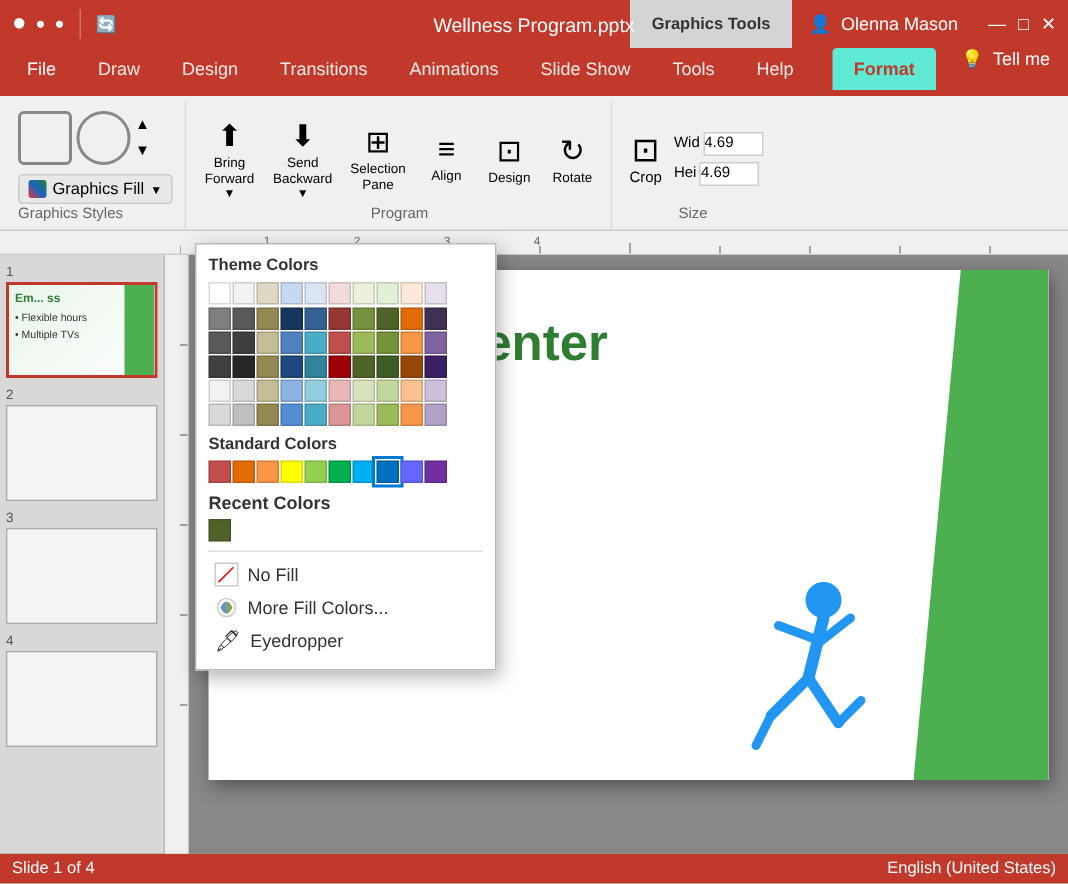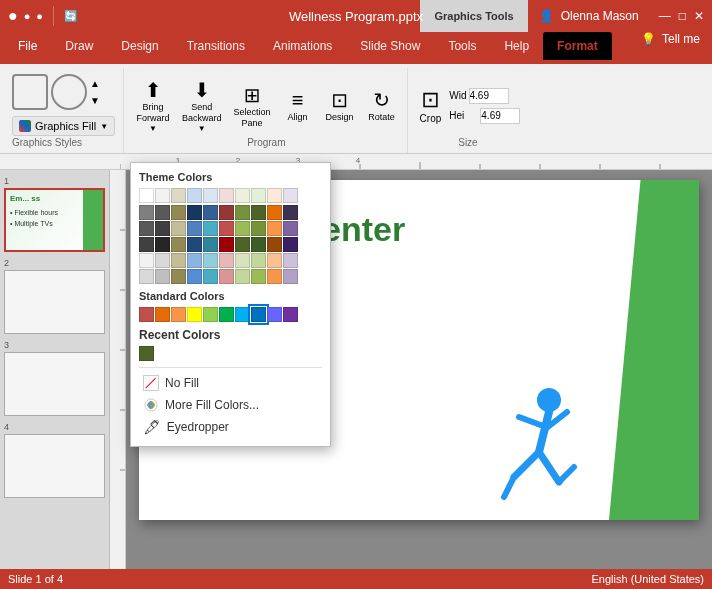--- a/index.html
+++ b/index.html
@@ -8,23 +8,24 @@
       padding: 6px 14px;
       font-size: 12px;
       color: rgba(255,255,255,0.9);
       cursor: pointer;
       border-radius: 3px 3px 0 0;
       height: 28px;
       display: flex;
       align-items: center;
     }
     .ribbon-tab.format-tab {
-      background: #000000;
+      background: #5eead4;
       color: #c0392b;
       font-weight: 700;
+      margin-left: 12px;
     }
 
     
     .ribbon {
       background: #f0f0f0;
       border-bottom: 1px solid #ccc;
       height: 90px;
       display: flex;
       align-items: stretch;
       padding: 4px 4px 0 4px;
@@ -272,21 +273,21 @@
     <div style="display:flex; gap:4px; flex:1; align-items:center; padding-top:4px;">
       <div style="display:flex; flex-direction:column; align-items:center; cursor:pointer; padding:2px 4px; border-radius:3px;">
         <span style="font-size:22px;">⊡</span>
         <span style="font-size:10px;">Crop</span>
       </div>
       <div style="display:flex; flex-direction:column; gap:4px; font-size:10px;">
         <div style="display:flex; gap:2px; align-items:center;">
           <span>Wid</span>
           <input type="text" value="4.69" style="width: 40px; height: 16px; font-size: 10px; border: 1px solid rgb(204, 204, 204);">
         </div>
-        <div style="display:flex; gap:16px; align-items:center;">
+        <div style="display:flex; gap:2px; align-items:center;">
           <span>Hei</span>
           <input type="text" value="4.69" style="width: 40px; height: 16px; font-size: 10px; border: 1px solid rgb(204, 204, 204);">
         </div>
       </div>
     </div>
     <div style="font-size:10px; color:#666; padding-bottom:3px; text-align:center;">Size</div>
   </div>
 </div>
 
 <div class="ruler-h">

